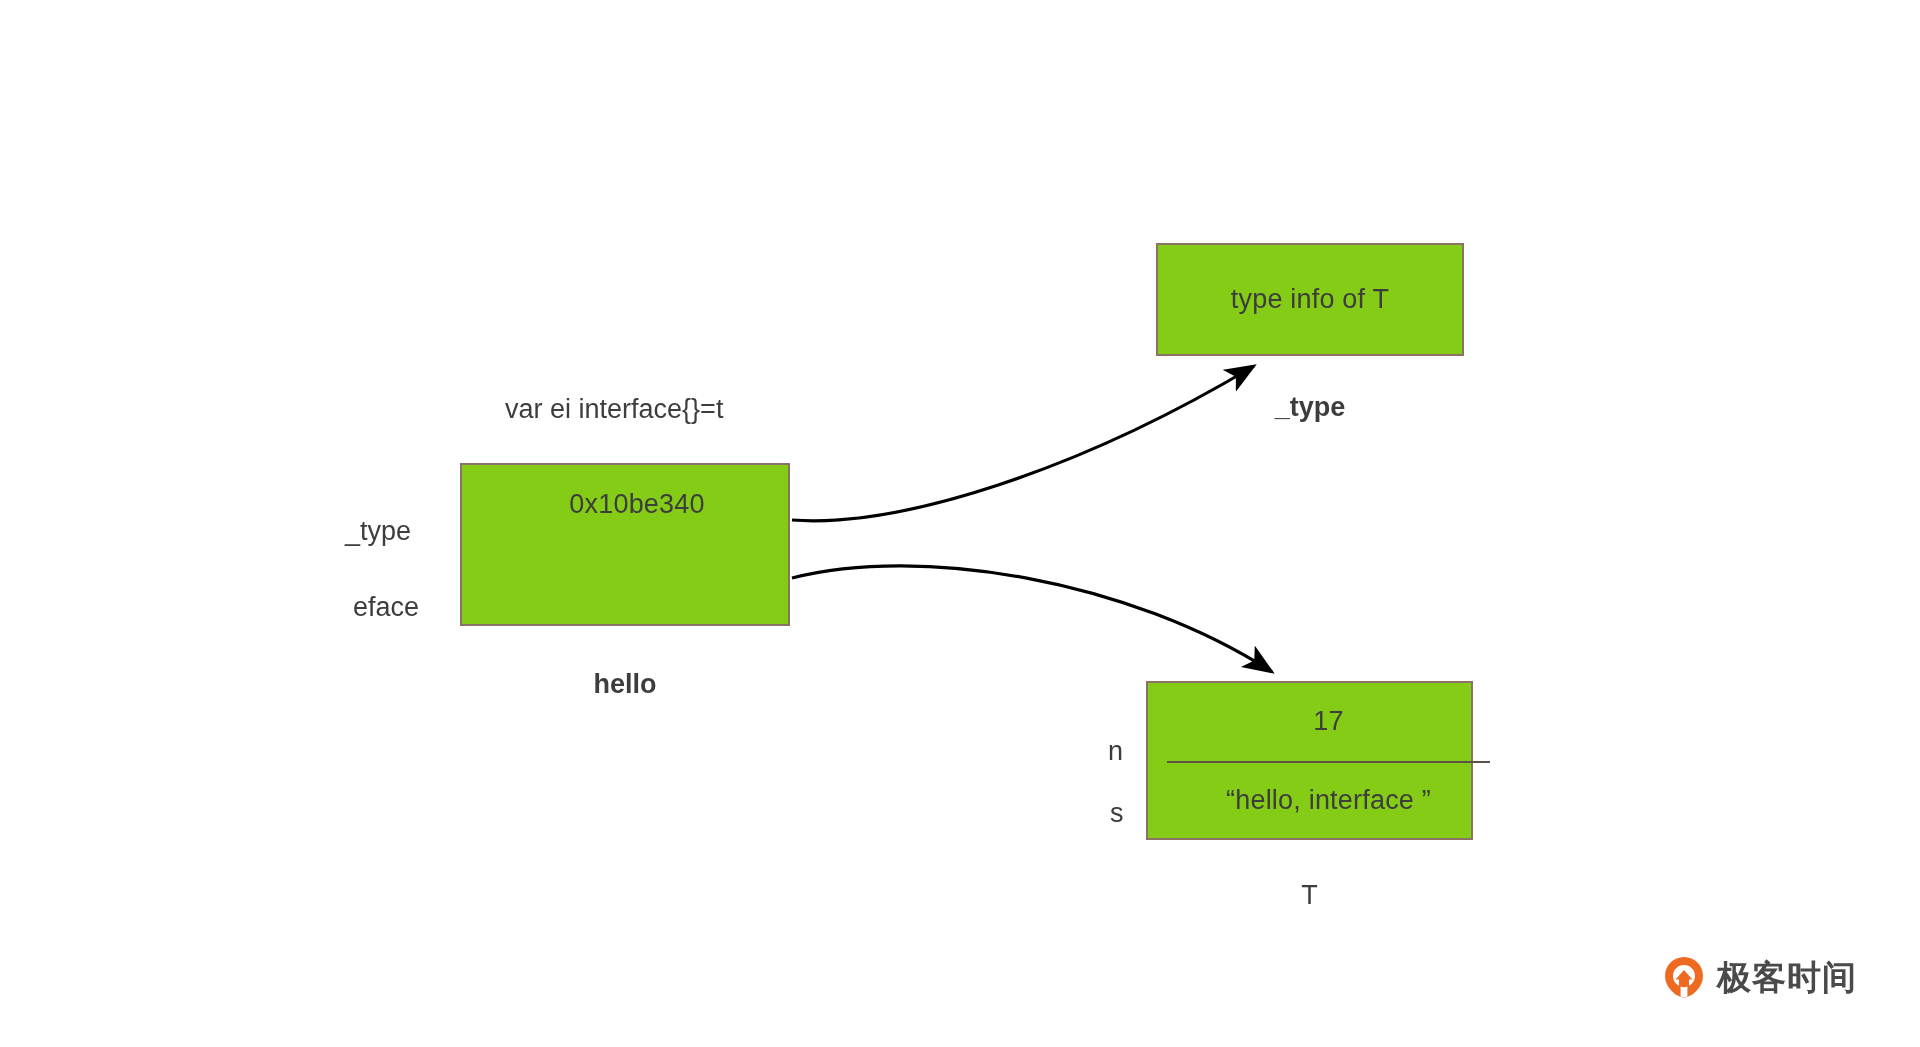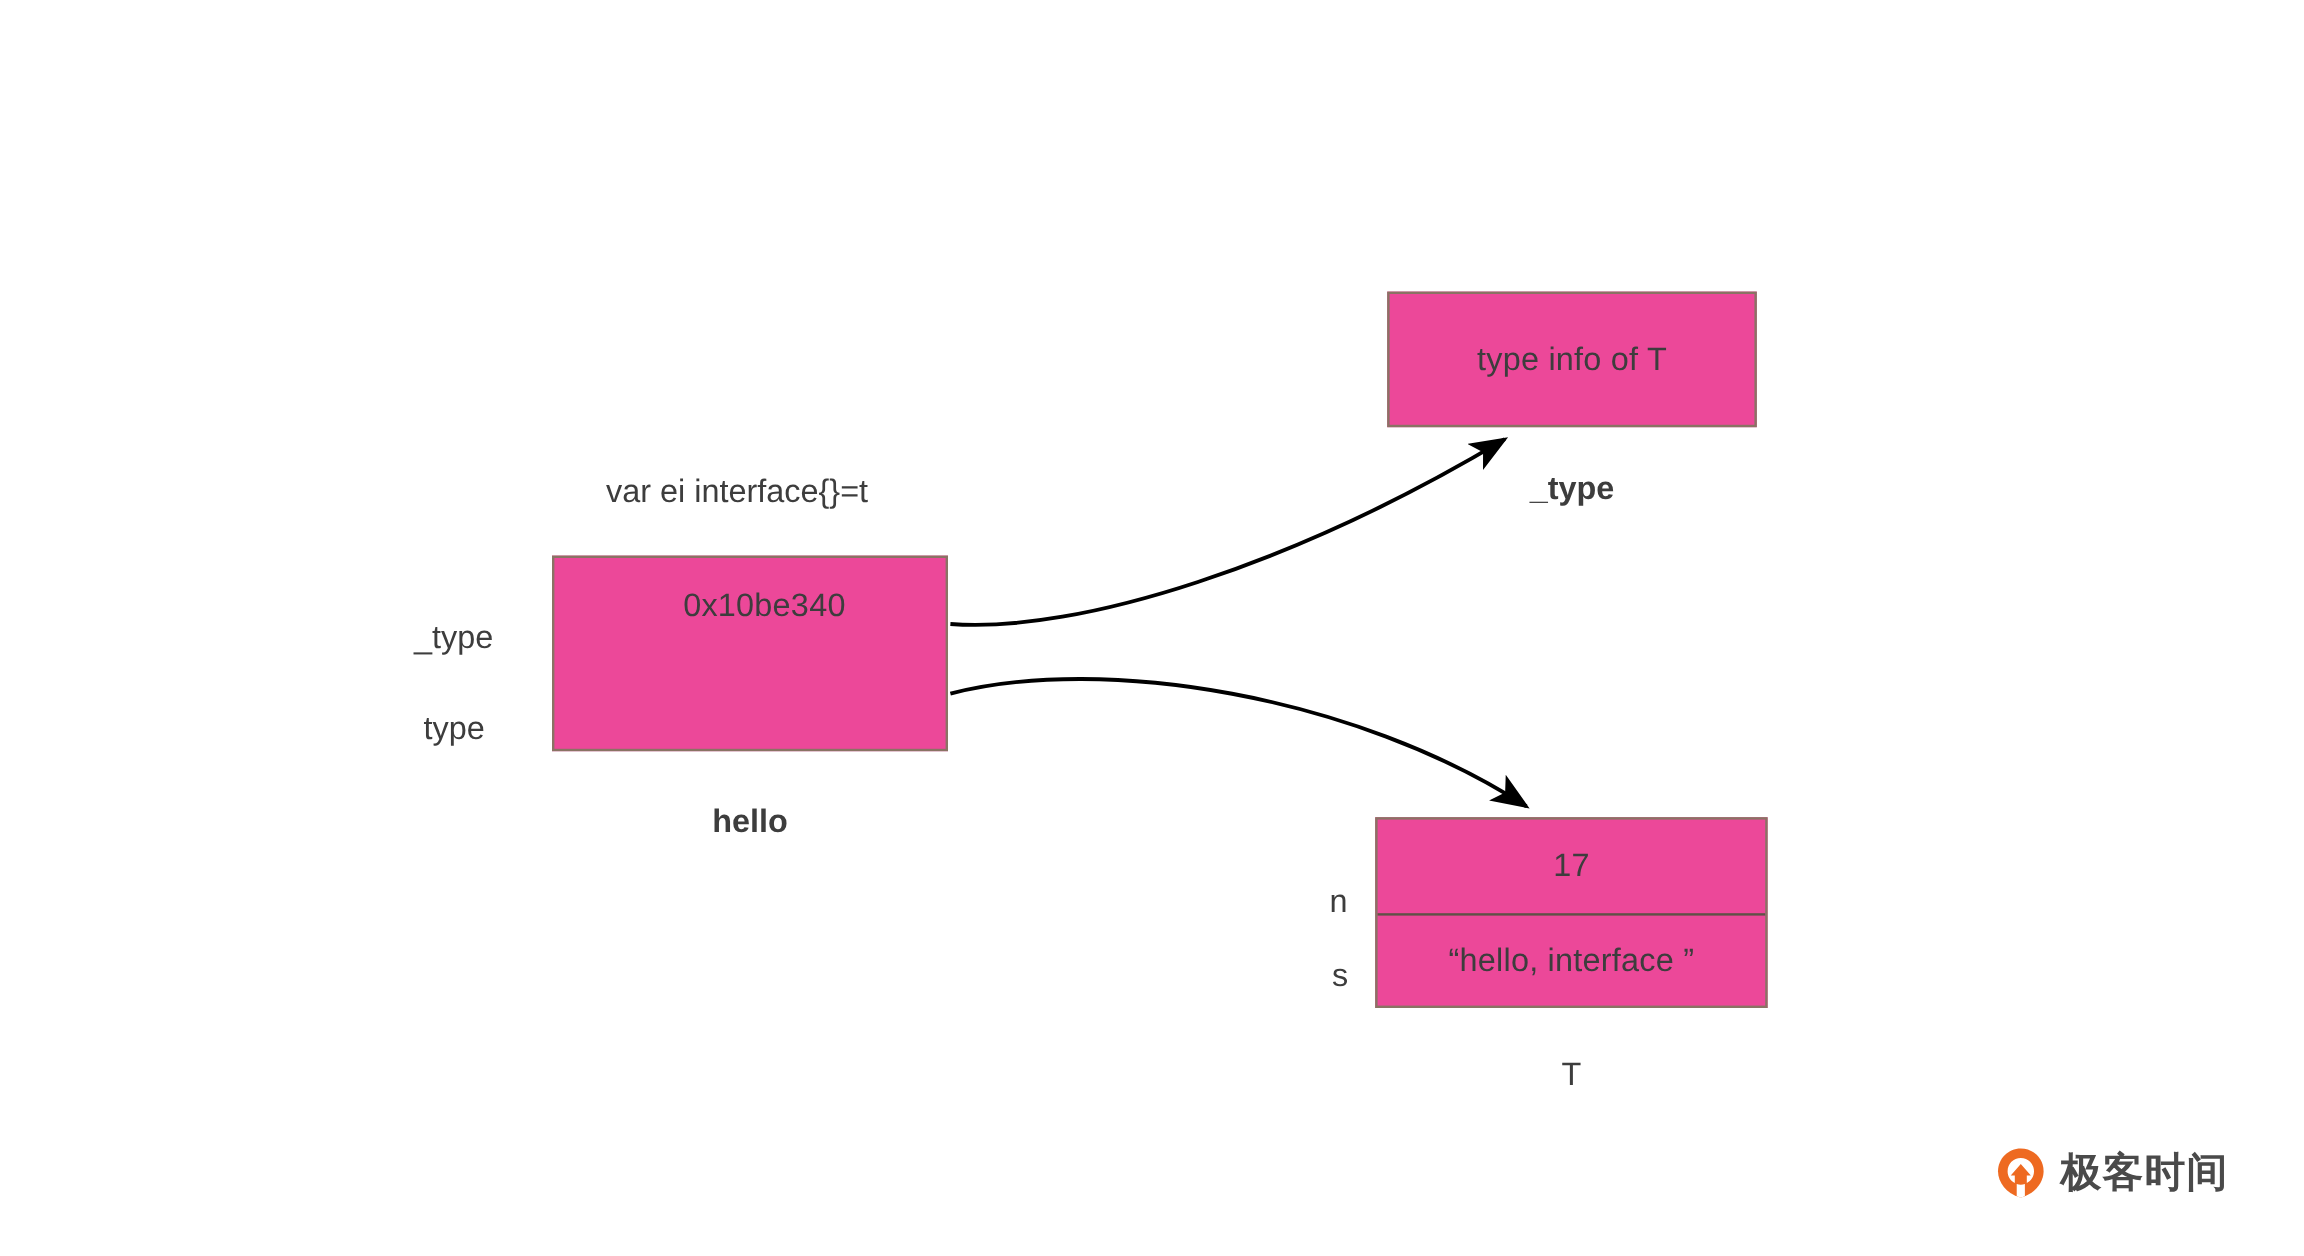--- a/index.html
+++ b/index.html
@@ -16,21 +16,21 @@
     position: relative;
     width: 1920px;
     height: 1047px;
     background: #ffffff;
     overflow: hidden;
   }
 
   
   .box {
     position: absolute;
-    background: #ec4899;
+    background: #84cc16;
     border: 2px solid #8a7364;
     box-sizing: border-box;
     text-align: right;
   }
   .box-row {
     display: flex;
     align-items: center;
     justify-content: center;
     box-sizing: border-box;
     width: 100%;
@@ -61,21 +61,21 @@
   }
   #typeinfo-box .box-row { height: 100%; }
 
   
   #t-box {
     left: 1146px;
     top: 681px;
     width: 327px;
     height: 159px;
   }
-  #t-box .box-row { height: 50%; }
+  #t-box .box-row { height: 50%; margin-left: 19px; }
 
   
   .label {
     position: absolute;
     font-size: 27px;
     color: #3d3d3d;
     white-space: nowrap;
     margin-top: 24px;
   }
   .label.bold { font-weight: 700; }
@@ -119,21 +119,21 @@
   }
 </style>
 </head>
 <body>
 
 <div id="canvas">
 
   <div class="label" id="lbl-var">var ei interface{}=t</div>
 
   <div class="label" id="lbl-row-type">_type</div>
-  <div class="label" id="lbl-row-data">type</div>
+  <div class="label" id="lbl-row-data">eface</div>
 
   <div class="box" id="eface-box">
     <div class="box-row">0x10be340</div>
   </div>
 
   <div class="label bold center" id="lbl-eface">hello</div>
 
   <div class="box" id="typeinfo-box">
     <div class="box-row">type info of T</div>
   </div>

